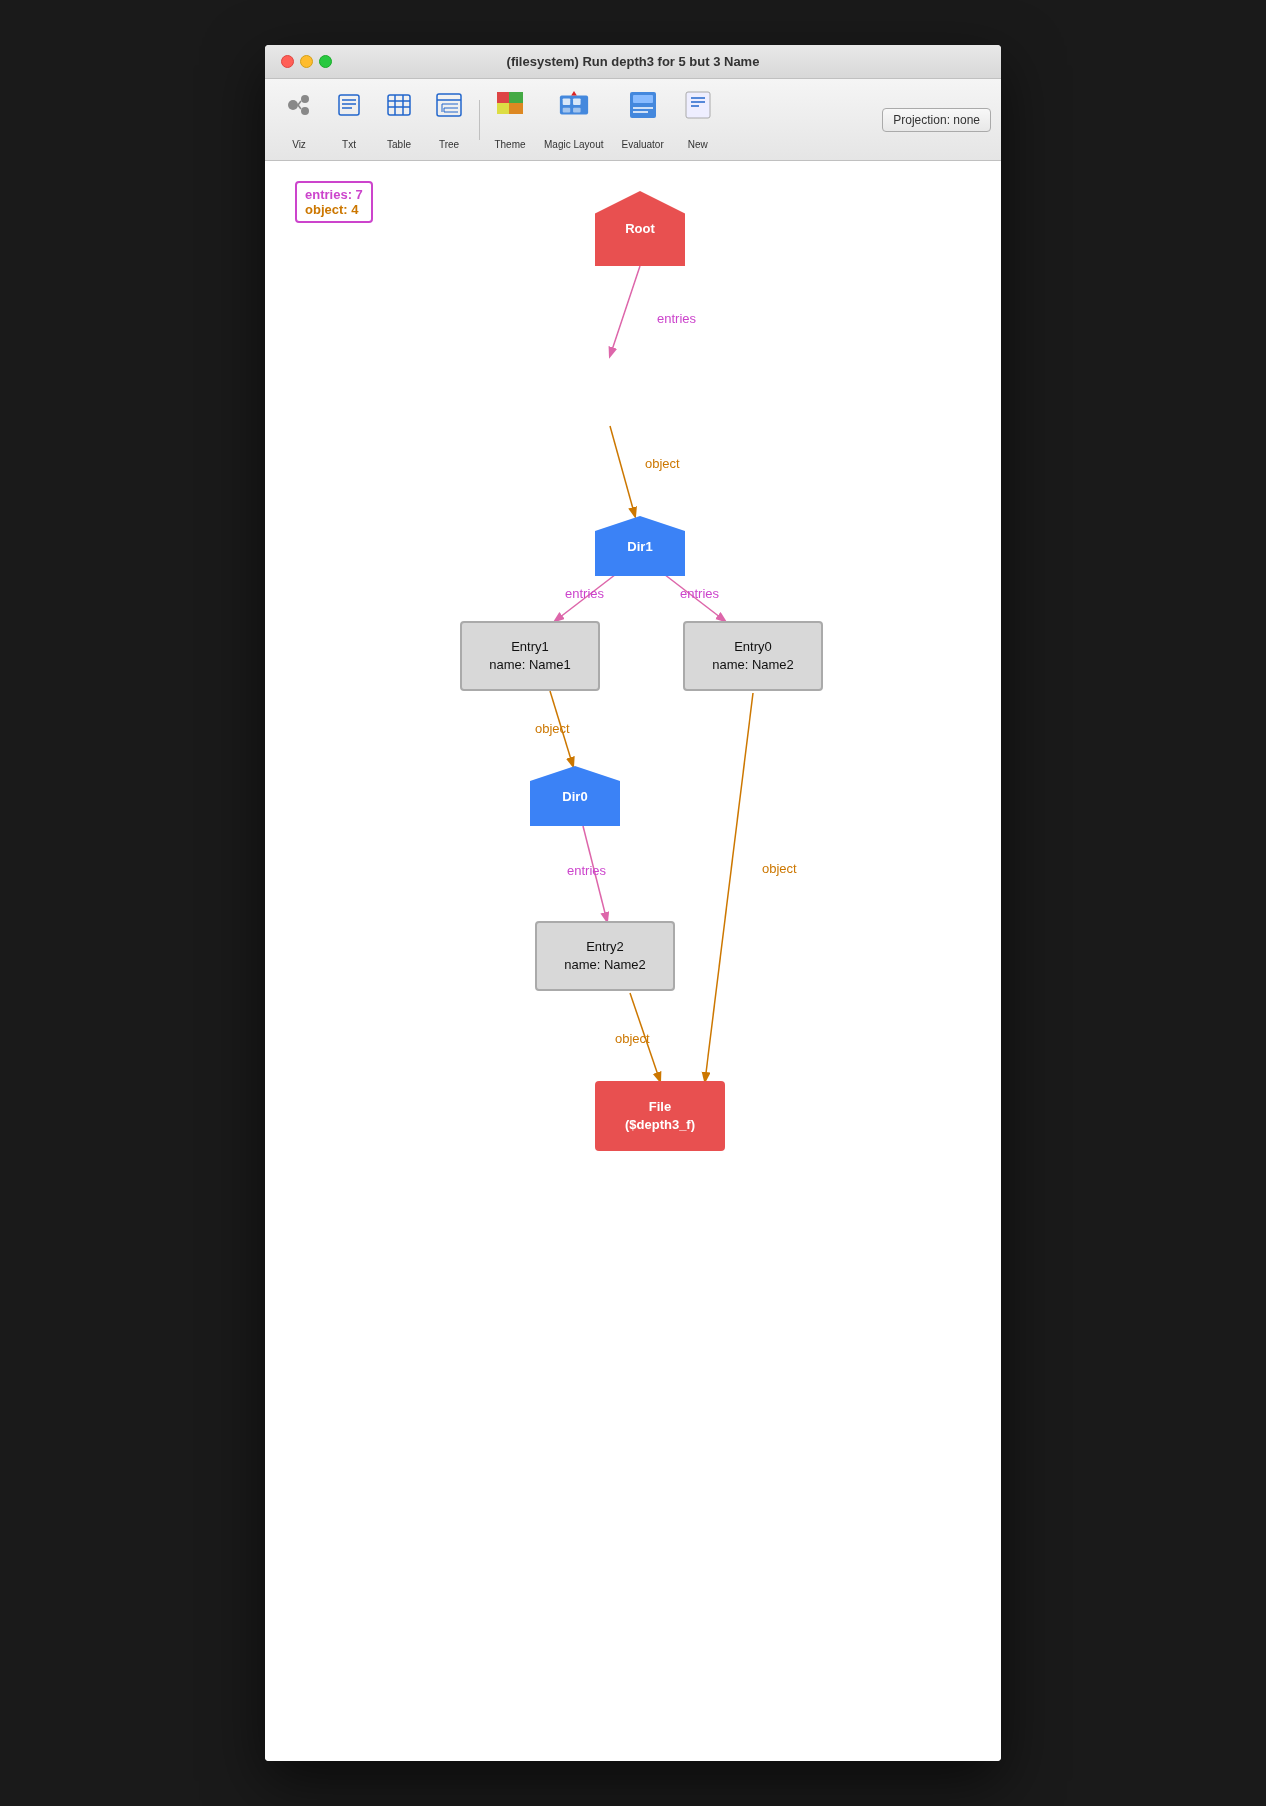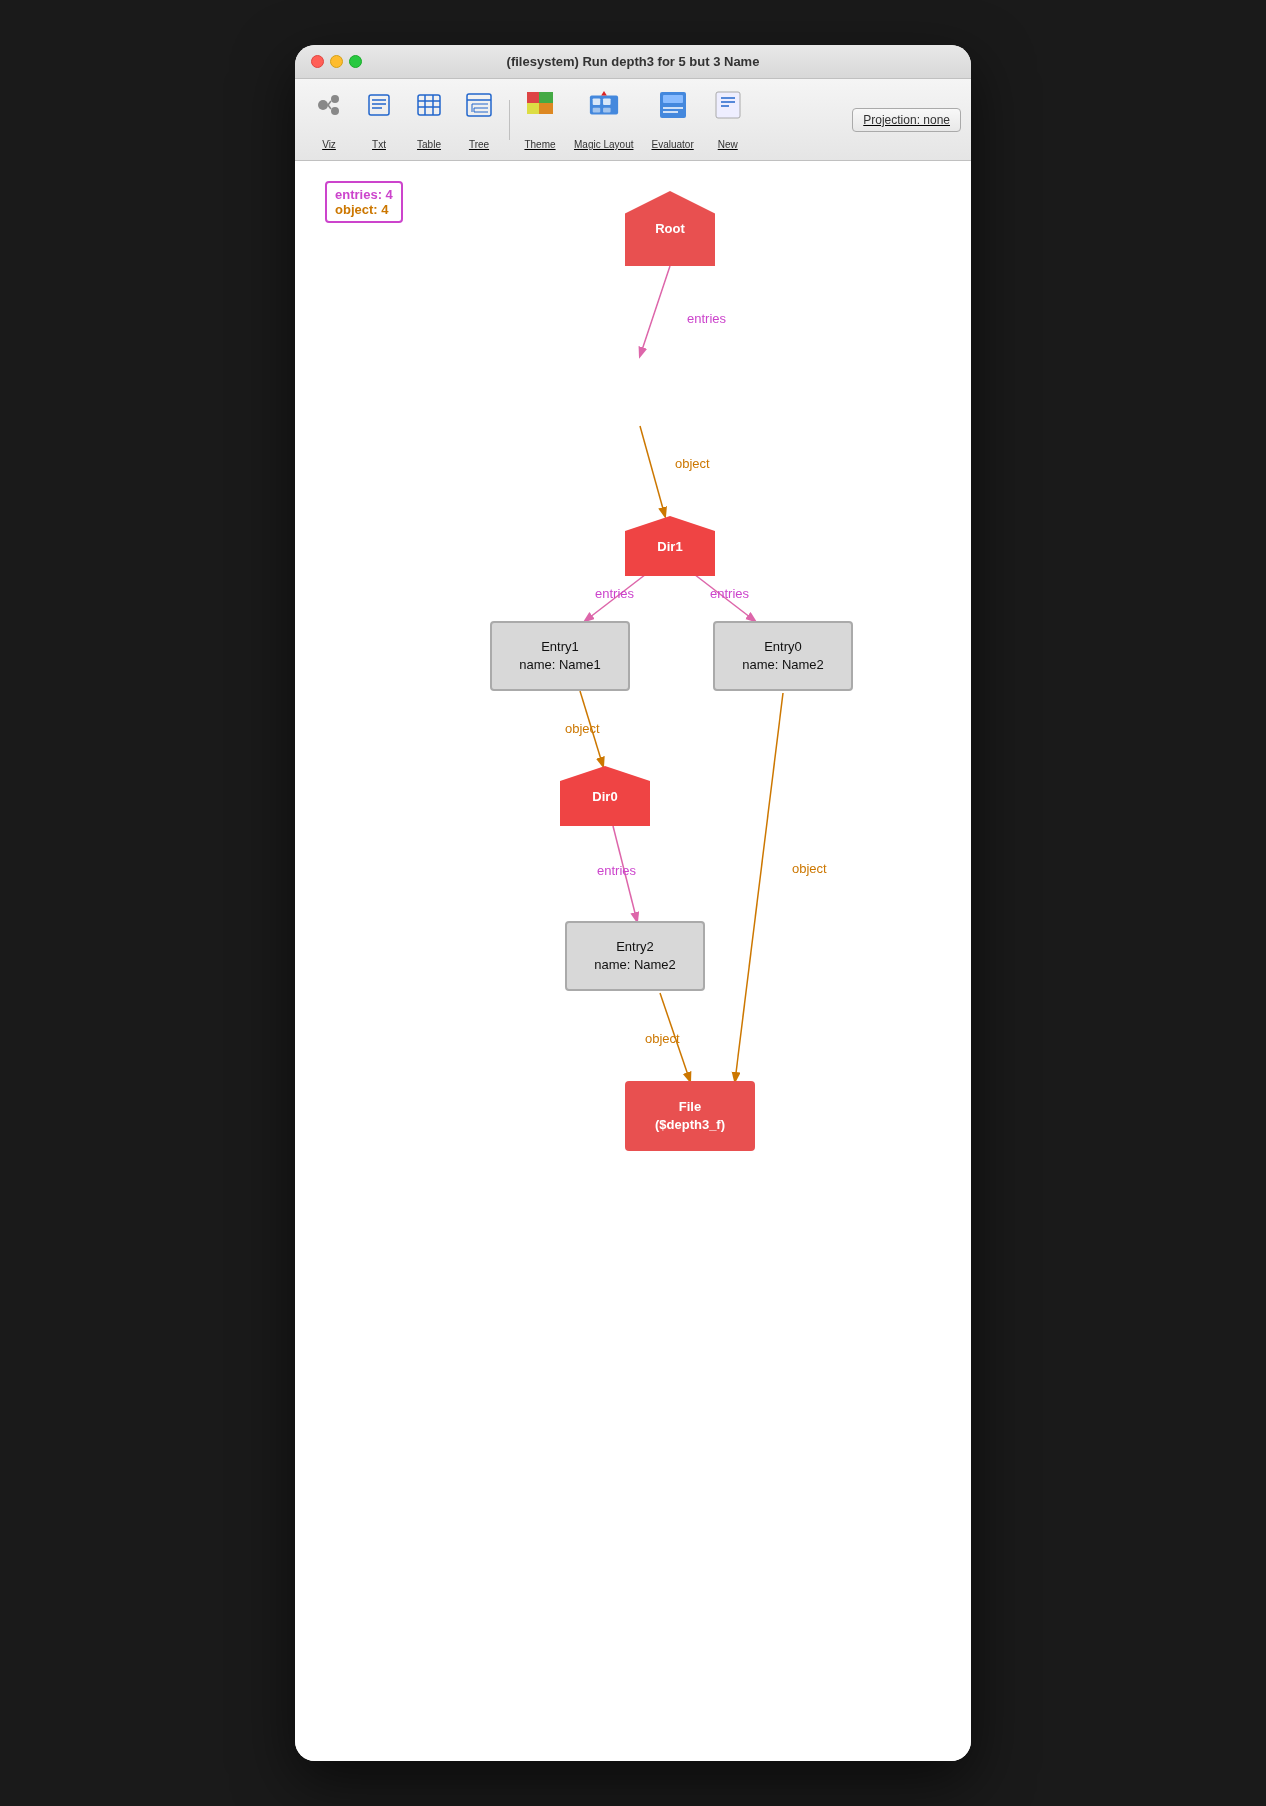--- a/index.html
+++ b/index.html
@@ -5,26 +5,25 @@
     * { box-sizing: border-box; margin: 0; padding: 0; }
     body {
       background: #1a1a1a;
       display: flex;
       justify-content: center;
       align-items: center;
       min-height: 100vh;
       font-family: -apple-system, BlinkMacSystemFont, 'Helvetica Neue', Arial, sans-serif;
     }
     .window {
-      width: 676px;
+      width: 736px;
       background: #f0f0f0;
-      border-radius: 20px;
+      border-radius: 4px;
       box-shadow: 0 20px 60px rgba(0,0,0,0.6);
       overflow: hidden;
-      text-decoration: underline;
     }
     .titlebar {
       background: linear-gradient(to bottom, #e8e8e8, #d8d8d8);
       padding: 10px 16px;
       display: flex;
       align-items: center;
       gap: 8px;
       border-bottom: 1px solid #c0c0c0;
       position: relative;
     }
@@ -139,21 +138,21 @@
       width: 140px;
       height: 70px;
       background: #d8d8d8;
       border: 2px solid #aaa;
       border-radius: 4px;
       line-height: 1.4;
     }
     .node-dir {
       width: 90px;
       height: 60px;
-      background: #ef4444;
+      background: #3b82f6;
       clip-path: polygon(50% 0%, 100% 25%, 100% 100%, 0% 100%, 0% 25%);
       color: white;
       font-weight: 600;
     }
     .node-file {
       width: 130px;
       height: 70px;
       background: #e85050;
       border-radius: 4px;
       color: white;
@@ -302,21 +301,21 @@
       </div>
       <span class="btn-label">New</span>
     </div>
 
     <button class="projection-btn">Projection: none</button>
   </div>
 
   <div class="main-content">
 
     <div class="info-box">
-      <div class="info-line info-entries">entries: 4</div>
+      <div class="info-line info-entries">entries: 7</div>
       <div class="info-line info-object">object: 4</div>
     </div>
 
     <svg class="edges">
 
       <defs>
         <marker id="arr-pink" markerWidth="8" markerHeight="8" refX="6" refY="3" orient="auto">
           <path d="M0,0 L0,6 L8,3 z" fill="#dd66aa"></path>
         </marker>
         <marker id="arr-orange" markerWidth="8" markerHeight="8" refX="6" refY="3" orient="auto">

